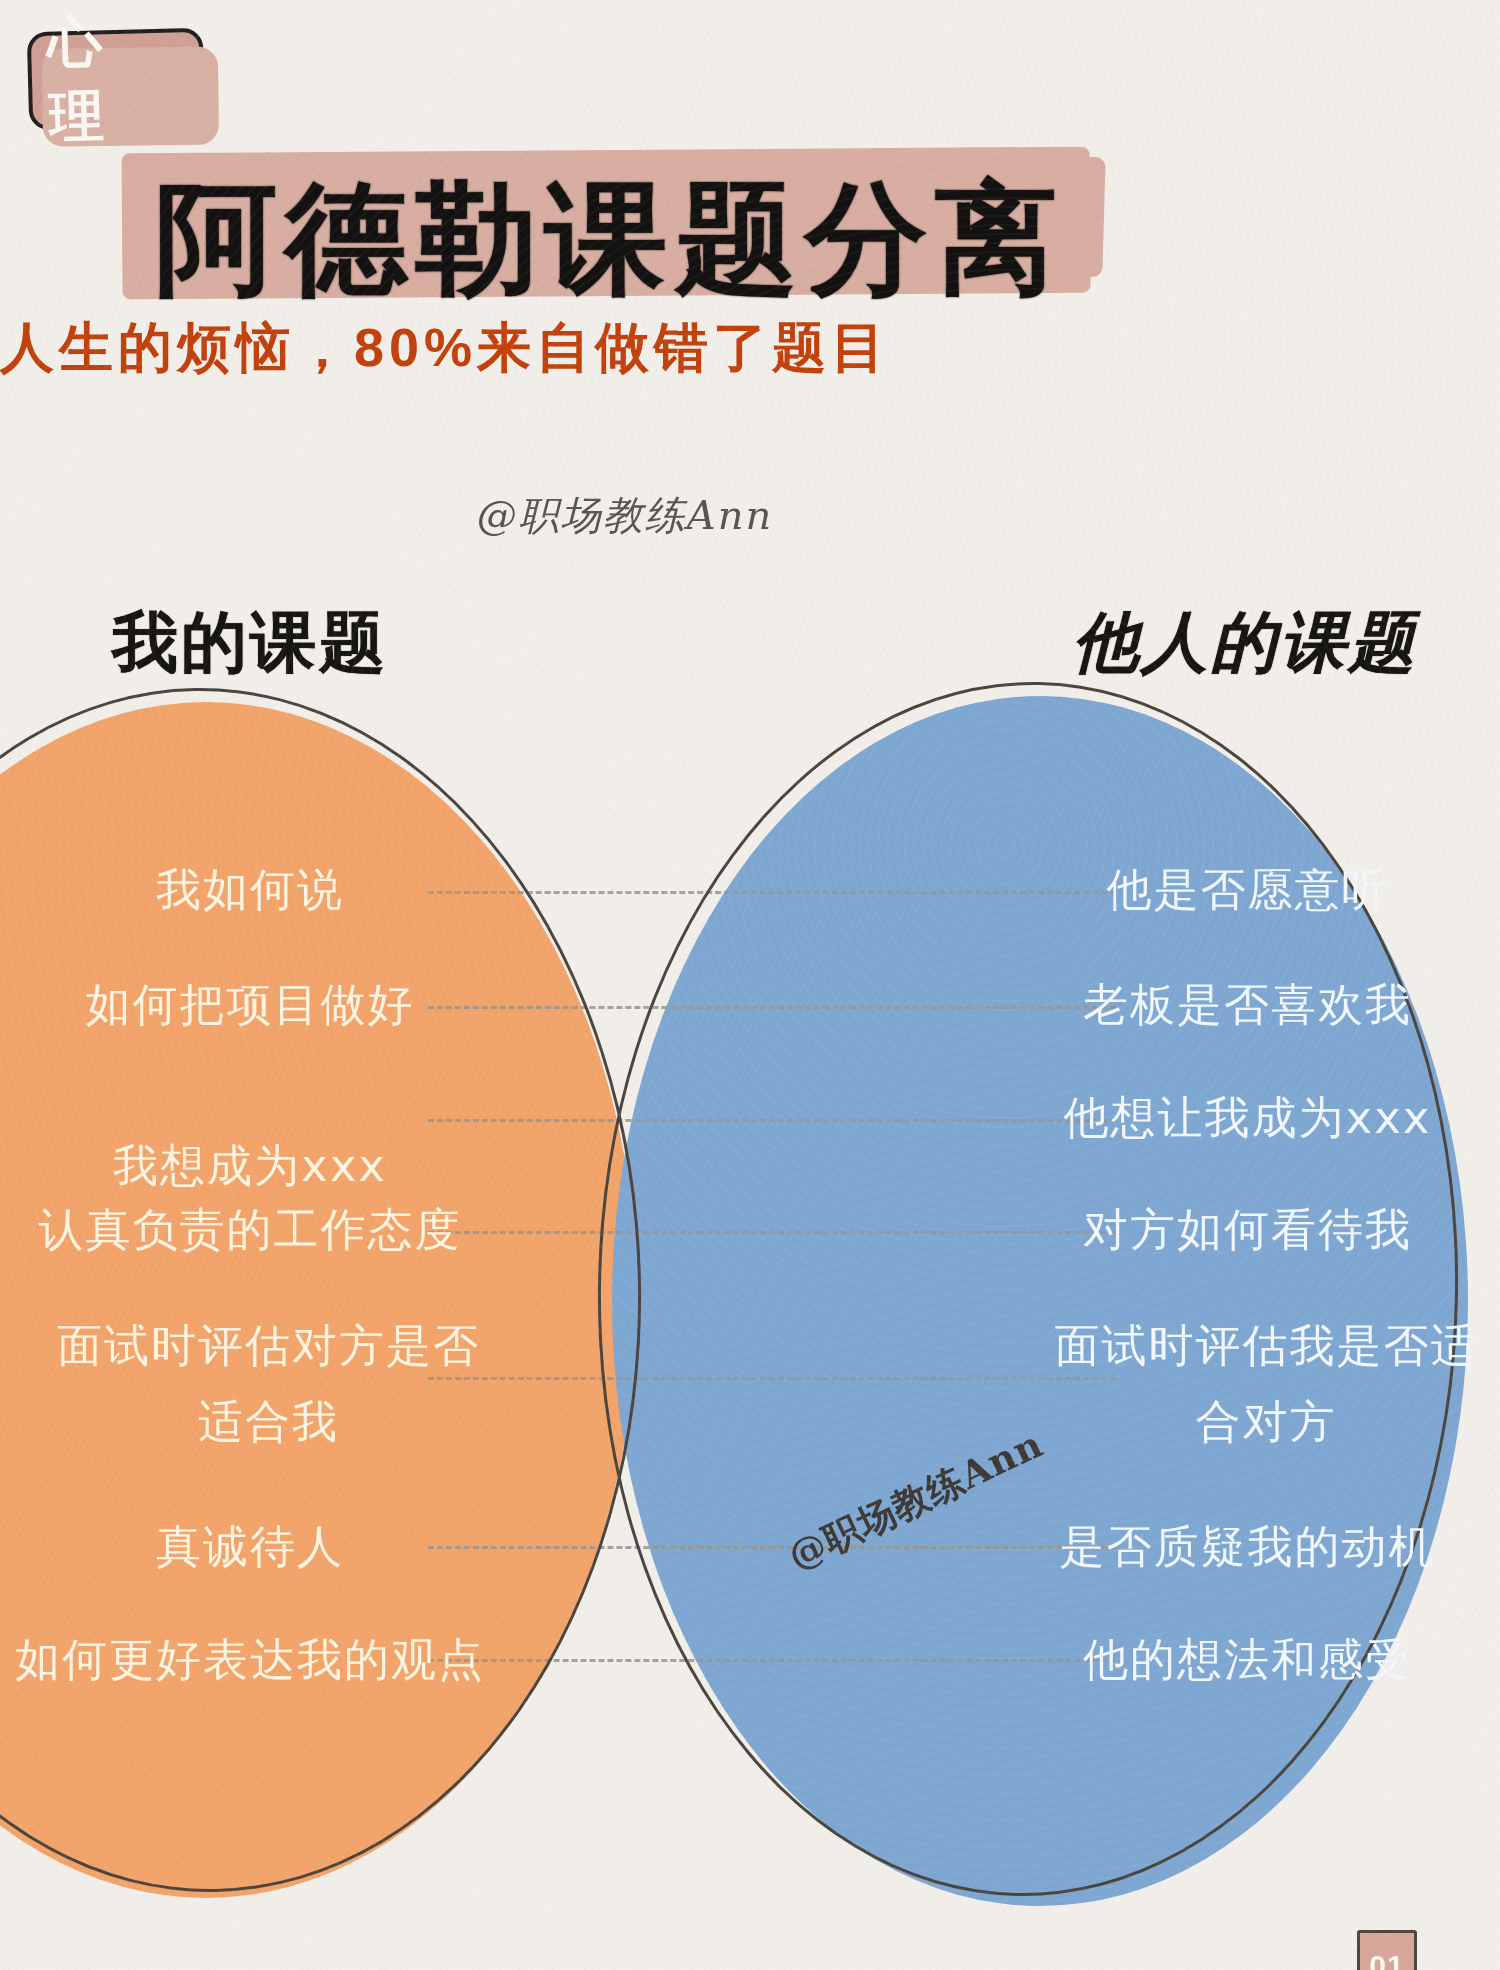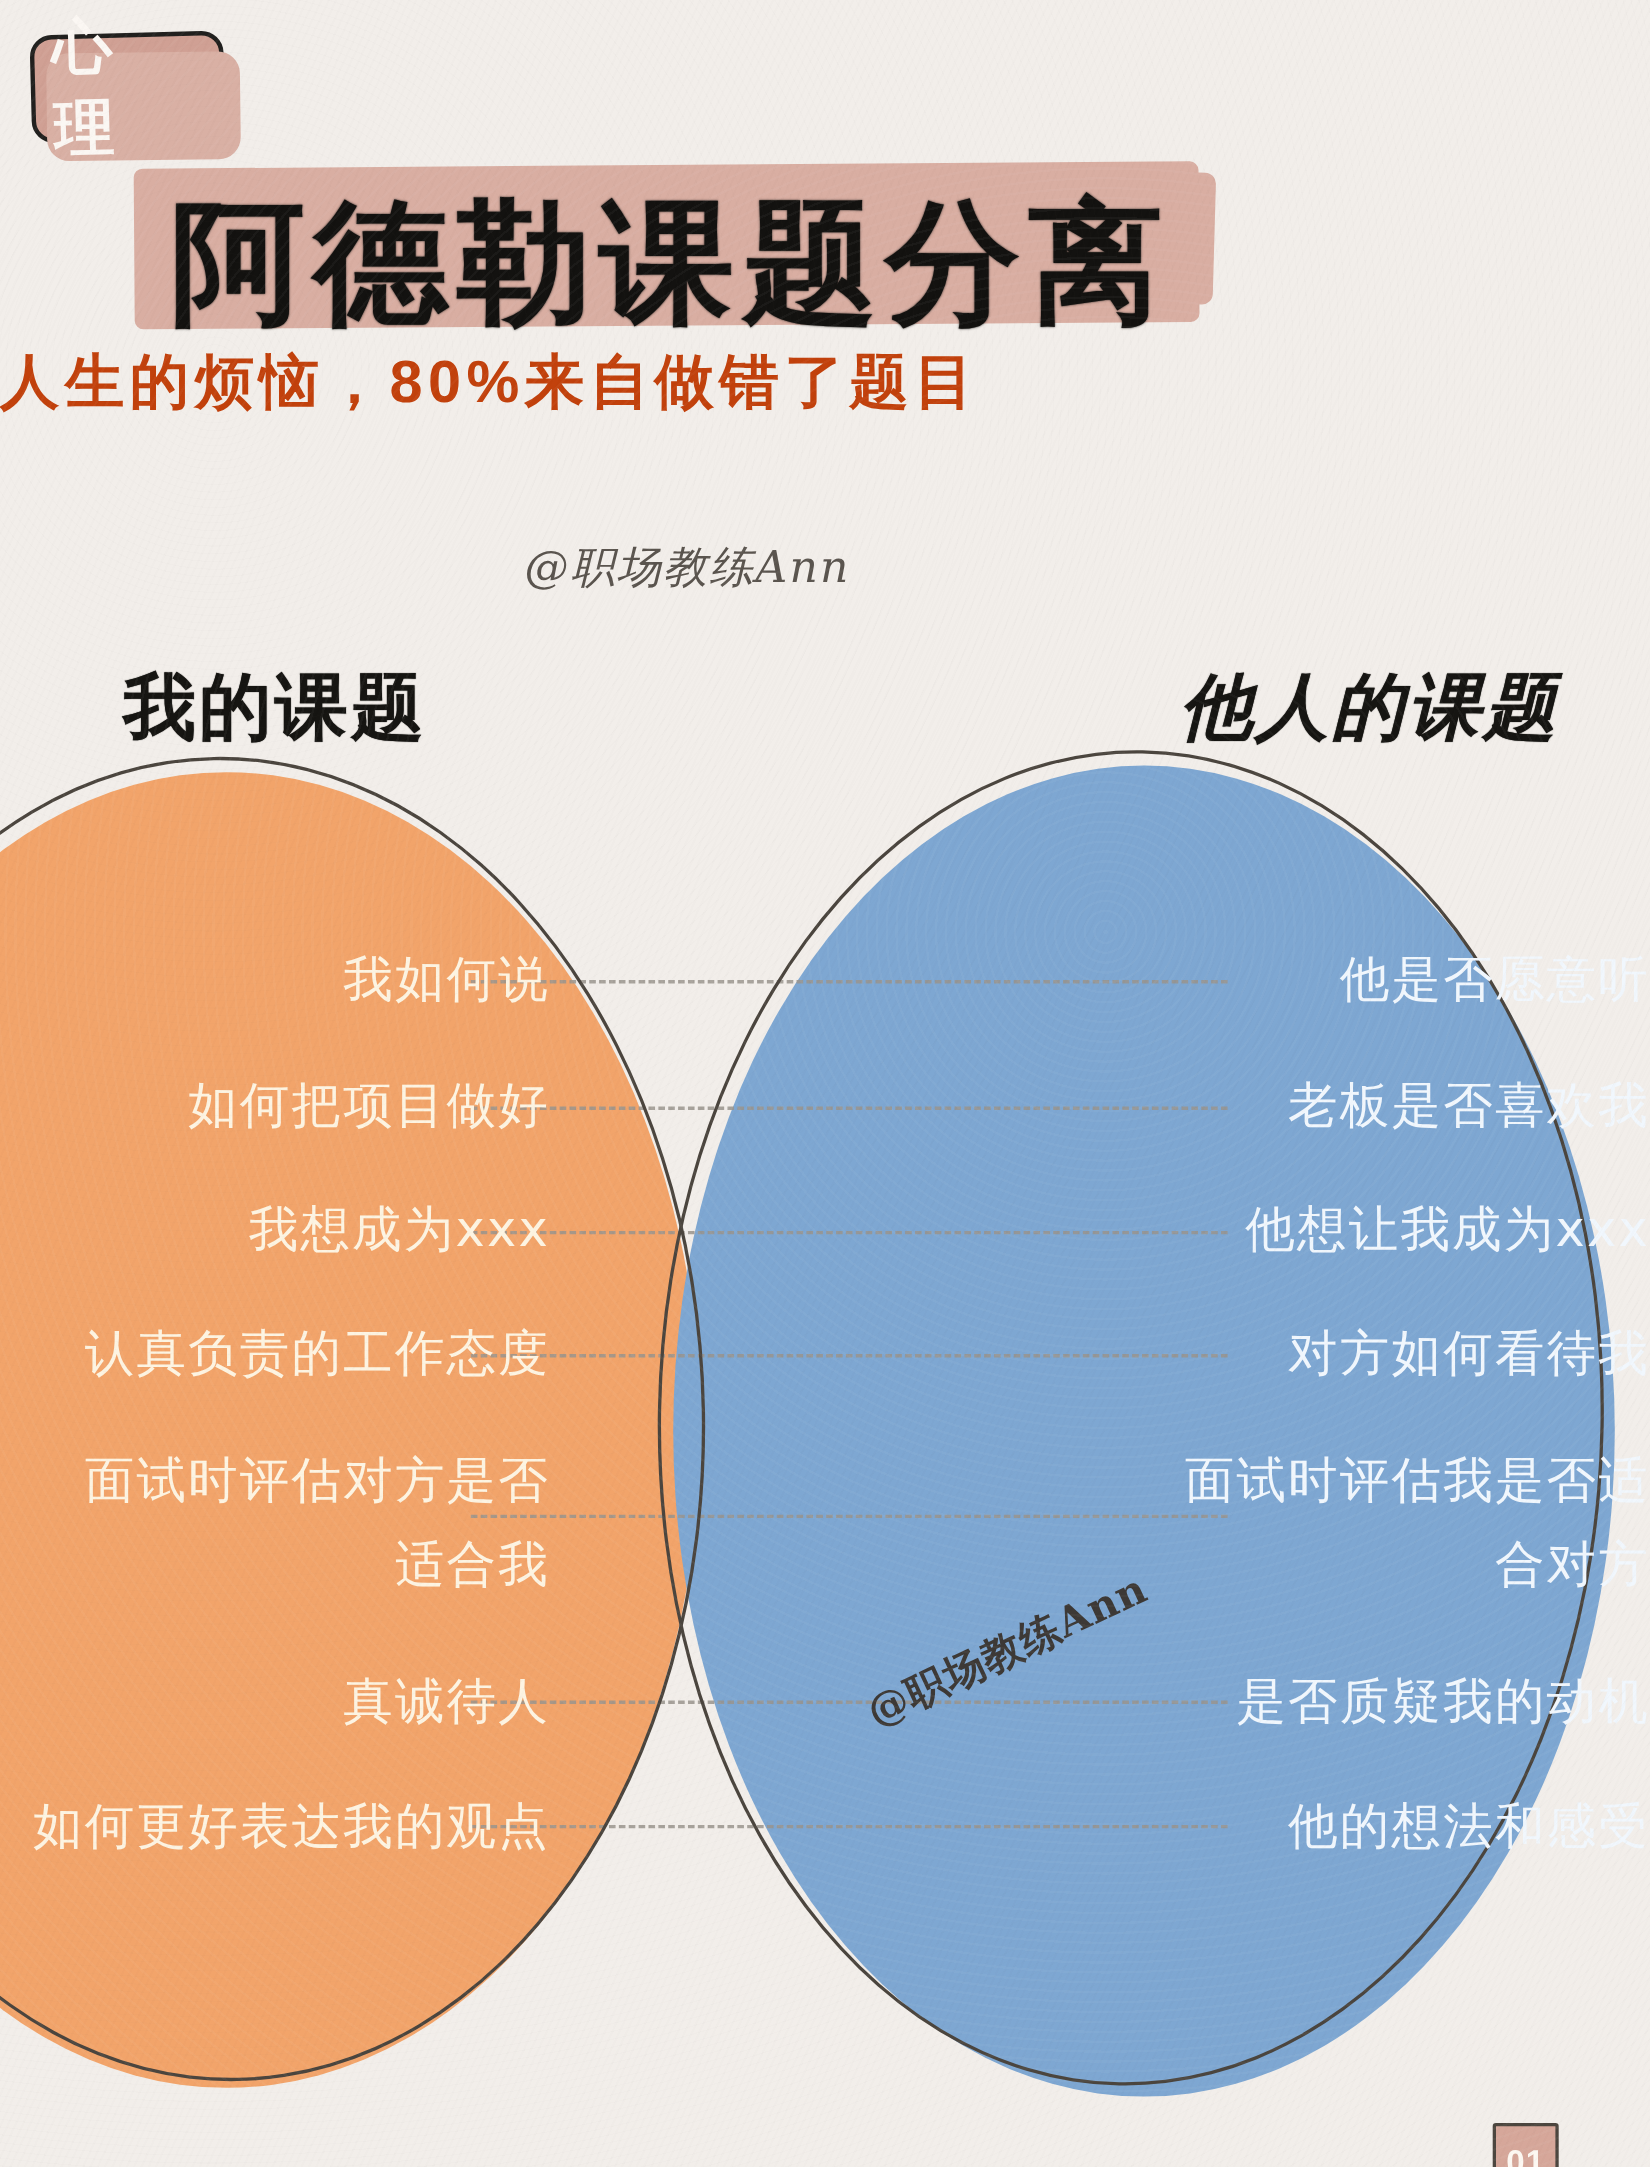--- a/index.html
+++ b/index.html
@@ -69,21 +69,21 @@
   .circle-fill.orange{left:-225px;top:702px;width:862px;height:1196px;background:#f2a46a;}
   .circle-fill.blue{left:612px;top:696px;width:856px;height:1210px;background:#7ea7d2;}
   .circle-outline{position:absolute;border-radius:50%;z-index:5;border:3px solid #4b453e;}
   .circle-outline.orange-o{left:-231px;top:688px;width:872px;height:1204px;transform:rotate(-1deg);}
   .circle-outline.blue-o{left:598px;top:682px;width:860px;height:1214px;transform:rotate(1deg);}
   
   .dash{position:absolute;left:428px;width:688px;height:0;z-index:4;
     border-top:3px dashed #9a958e;opacity:.85;}
   
   .item{
-    position:absolute;z-index:6;text-align:right;white-space:pre-line;
+    position:absolute;z-index:6;text-align:center;white-space:pre-line;
     font-size:45px;line-height:52px;letter-spacing:2px;font-weight:500;
     font-family:"DejaVu Sans",sans-serif;
   }
   .item.l{left:0;width:500px;color:#fdf4e2;}
   .item.r{left:995px;width:505px;color:#f1f7fd;}
   .item.two{line-height:76px;padding-left:37px;}
   
   .watermark{
     position:absolute;left:775px;top:1462px;width:340px;z-index:7;
     font-size:37px;font-weight:700;color:#3d3936;letter-spacing:1px;
@@ -123,21 +123,21 @@
   <div class="dash" style="top:1231px"></div>
   <div class="dash" style="top:1377px"></div>
   <div class="dash" style="top:1546px"></div>
   <div class="dash" style="top:1659px"></div>
 
   <div class="circle-outline orange-o"></div>
   <div class="circle-outline blue-o"></div>
 
   <div class="item l" style="top:864px">我如何说</div>
   <div class="item l" style="top:979px">如何把项目做好</div>
-  <div class="item l" style="top:1092px">我想成为xxx</div>
+  <div class="item l" style="top:1140px">我想成为xxx</div>
   <div class="item l" style="top:1204px">认真负责的工作态度</div>
   <div class="item l two" style="top:1308px">面试时评估对方是否
 适合我</div>
   <div class="item l" style="top:1521px">真诚待人</div>
   <div class="item l" style="top:1634px">如何更好表达我的观点</div>
 
   <div class="item r" style="top:864px">他是否愿意听</div>
   <div class="item r" style="top:979px">老板是否喜欢我</div>
   <div class="item r" style="top:1092px">他想让我成为xxx</div>
   <div class="item r" style="top:1204px">对方如何看待我</div>

